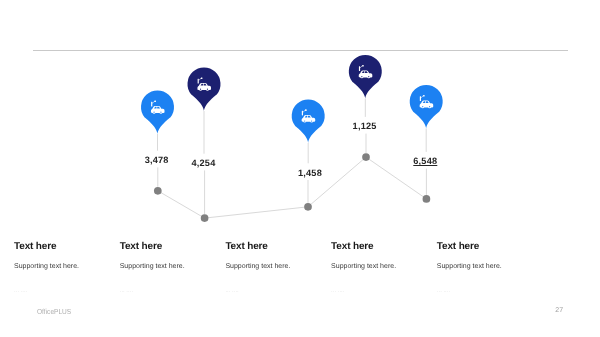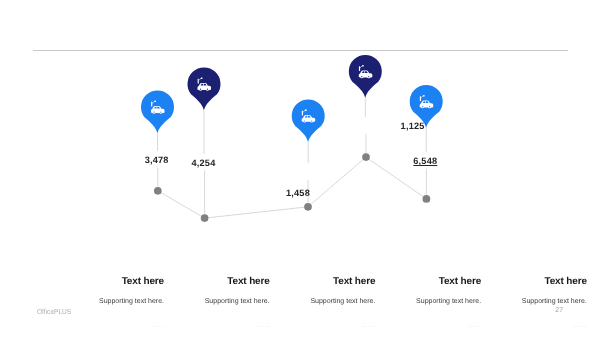--- a/index.html
+++ b/index.html
@@ -8,21 +8,21 @@
        -webkit-font-smoothing:antialiased;text-rendering:geometricPrecision;}
   .slide{position:relative;width:600px;height:337px;background:#ffffff;overflow:hidden;}
 
   .rule{position:absolute;left:33px;top:50.2px;width:534.5px;height:1.1px;background:#c9c9c9;}
 
   svg.chart{position:absolute;left:0;top:0;display:block;}
 
   .num{position:absolute;font-size:9.2px;font-weight:700;color:#262626;
        letter-spacing:0.2px;white-space:nowrap;transform:translateX(-50%);line-height:11px;}
 
-  .col{position:absolute;text-align:right;transform:translateX(-50%);width:150px;margin-top:35px;}
+  .col{position:absolute;text-align:left;transform:translateX(-50%);width:150px;}
   .col .title{font-size:10px;font-weight:700;color:#191919;letter-spacing:-0.15px;line-height:11px;}
   .col .sub{font-size:7px;font-weight:400;color:#3c3c3c;margin-top:10.5px;line-height:8px;}
   .col .faint{font-size:5.0px;color:#d6d6d6;margin-top:18px;letter-spacing:0.05px;line-height:6px;}
 
   .brand{position:absolute;left:37px;top:307.2px;font-size:7.3px;color:#b0b0b0;
          transform:scaleX(0.9);transform-origin:left top;white-space:nowrap;}
   .pageno{position:absolute;left:555.3px;top:307.3px;font-size:7px;color:#a0a0a0;white-space:nowrap;}
 </style>
 </head>
 <body>
@@ -148,22 +148,22 @@
               <path d="M3.95 5.75 h1.2 v1.5 h-2.15 z"></path>
               <path d="M5.7 5.75 h1.5 l.9 1.5 h-2.4 z"></path>
             </g>
           </g>
         </g>
       </g>
   </svg>
 
   <div class="num" id="num-0" style="left: 156.7px; top: 155.2px; text-align: center;">3,478</div>
   <div class="num" id="num-1" style="left: 203.5px; top: 158.2px;">4,254</div>
-  <div class="num" id="num-2" style="left: 298px; top: 167.8px; margin-top: 20px;">1,458</div>
-  <div class="num" id="num-3" style="left: 364.6px; top: 121.4px; margin-left: 48px;">1,125</div>
+  <div class="num" id="num-2" style="left: 310px; top: 167.8px;">1,458</div>
+  <div class="num" id="num-3" style="left: 364.6px; top: 121.4px;">1,125</div>
   <div class="num" id="num-4" style="left: 425.3px; top: 156.4px; text-decoration: underline;">6,548</div>
 
   <div class="col" id="col-0" style="left: 89px; top: 241px;">
     <div class="title">Text here</div>
     <div class="sub">Supporting text here.</div>
     <div class="faint">··· ····</div>
   </div>
   <div class="col" id="col-1" style="left: 194.7px; top: 241px;">
     <div class="title">Text here</div>
     <div class="sub">Supporting text here.</div>

